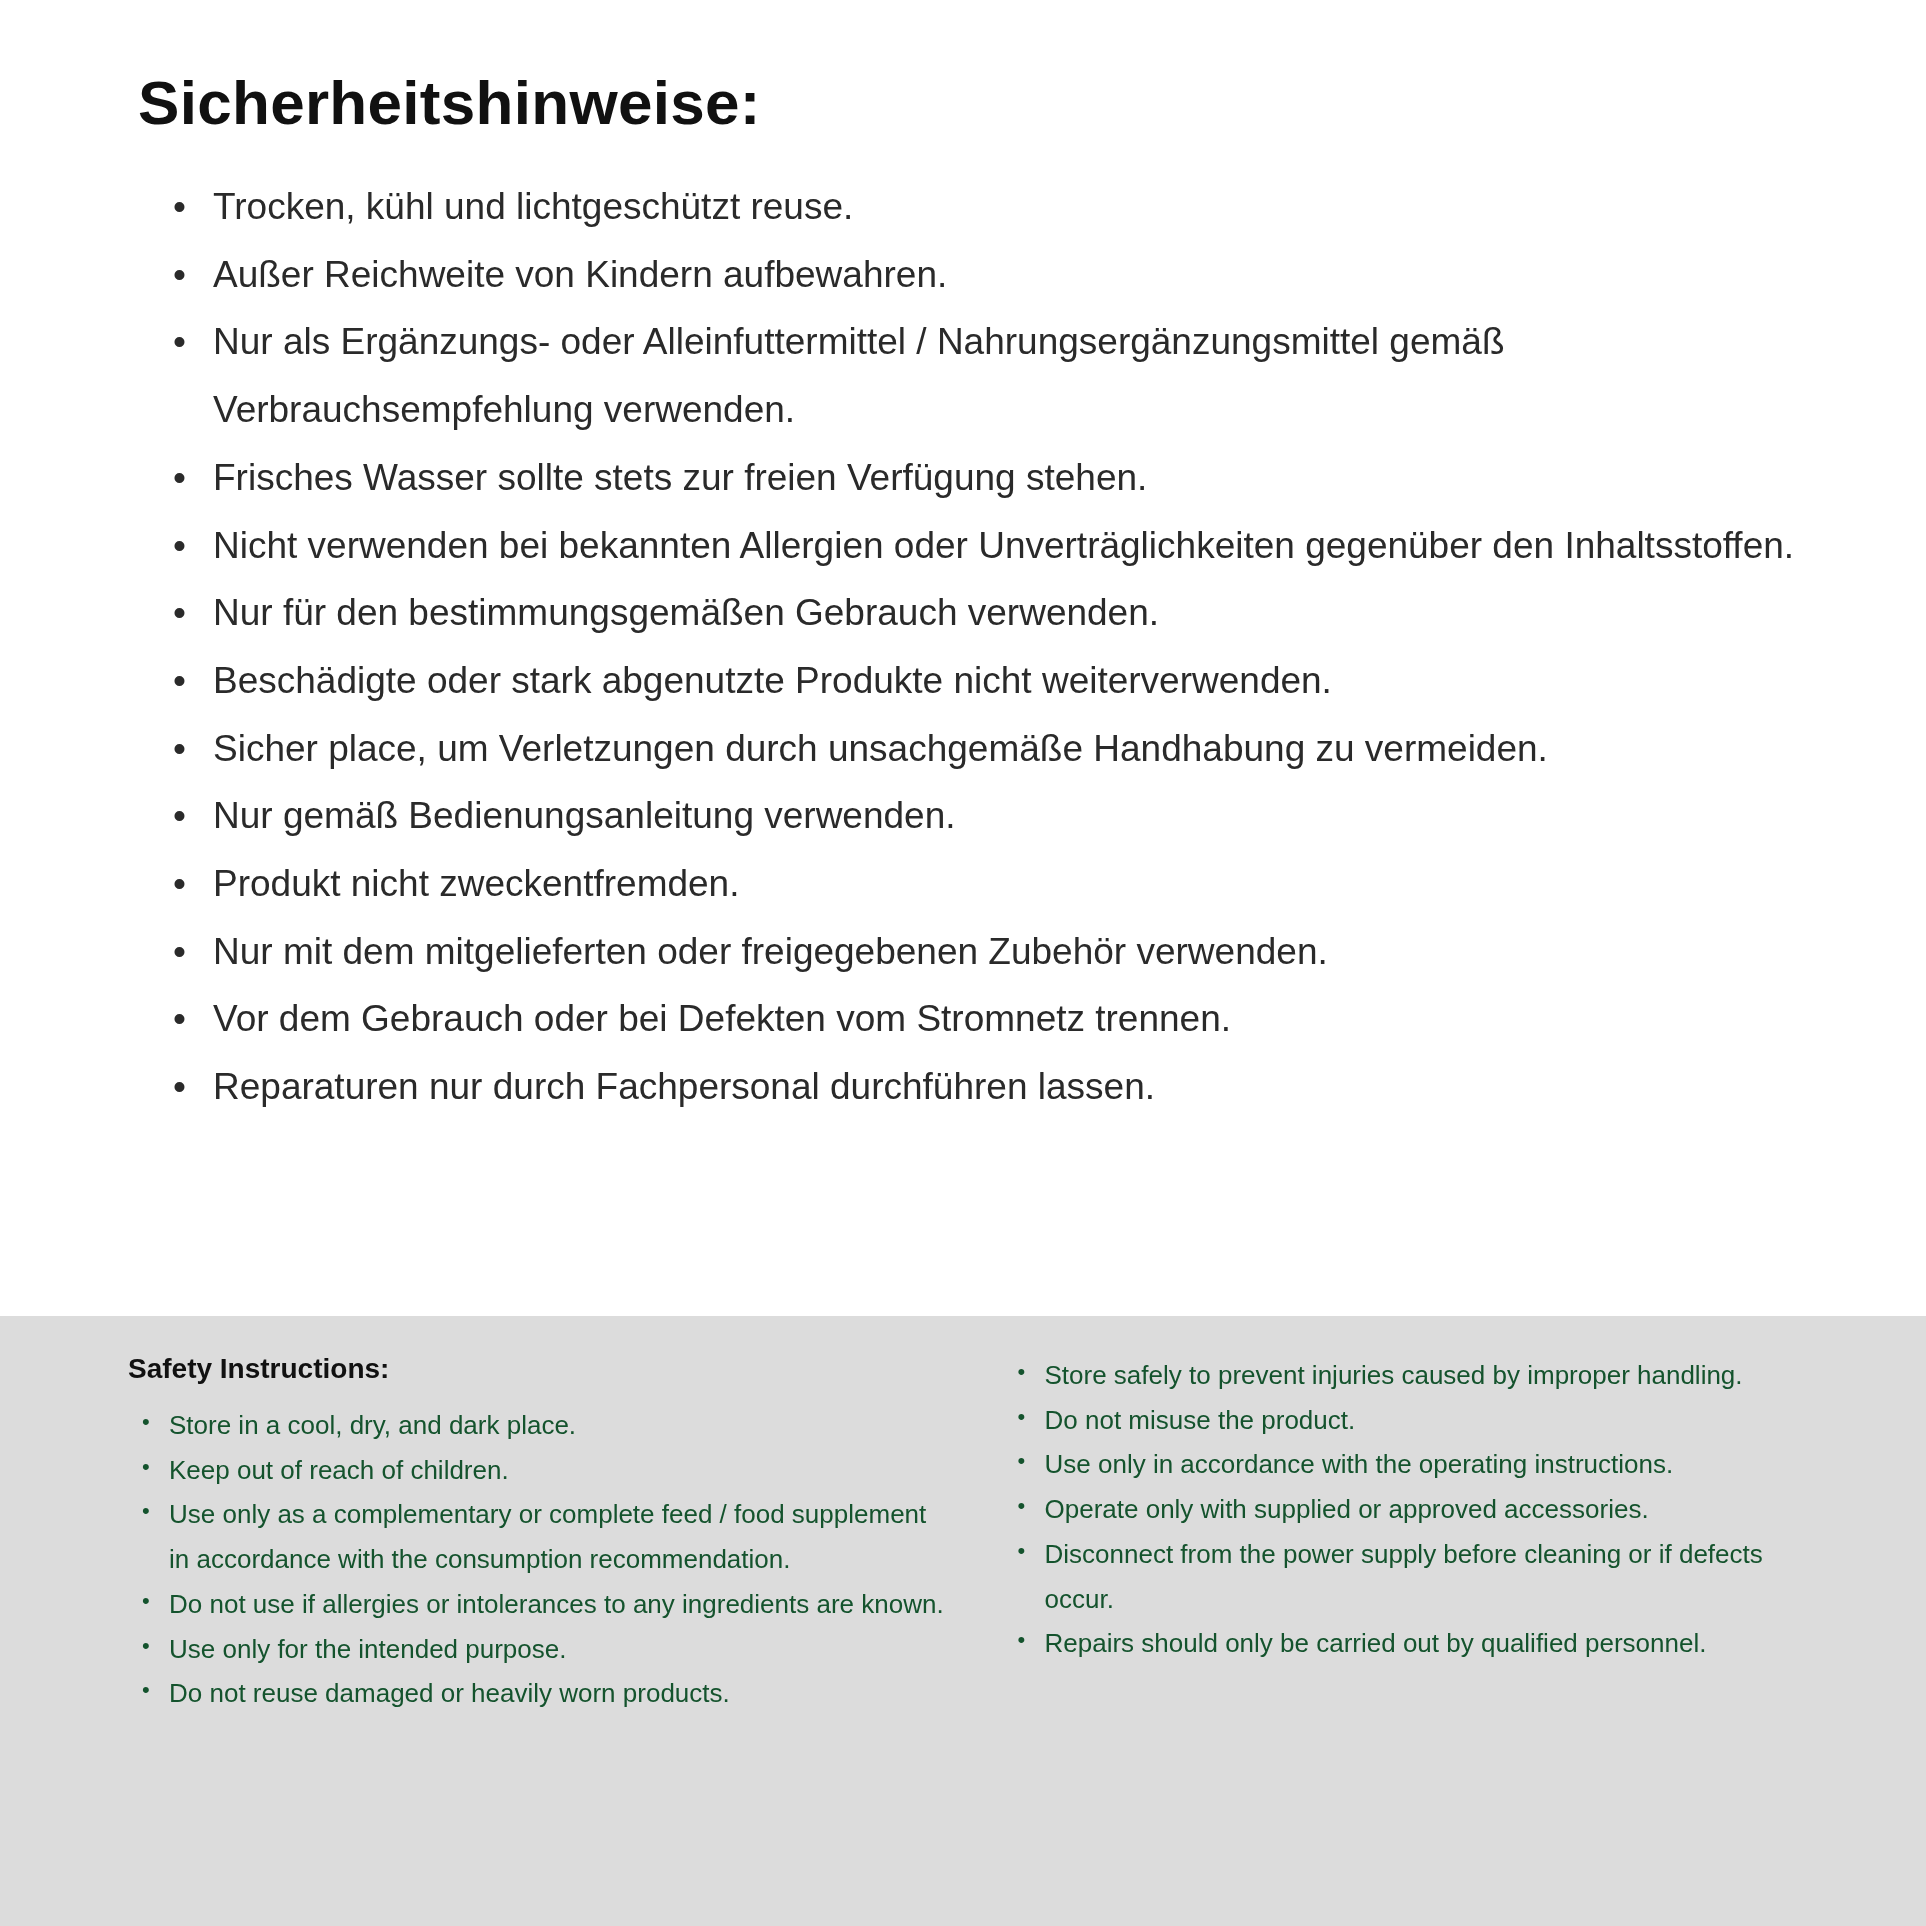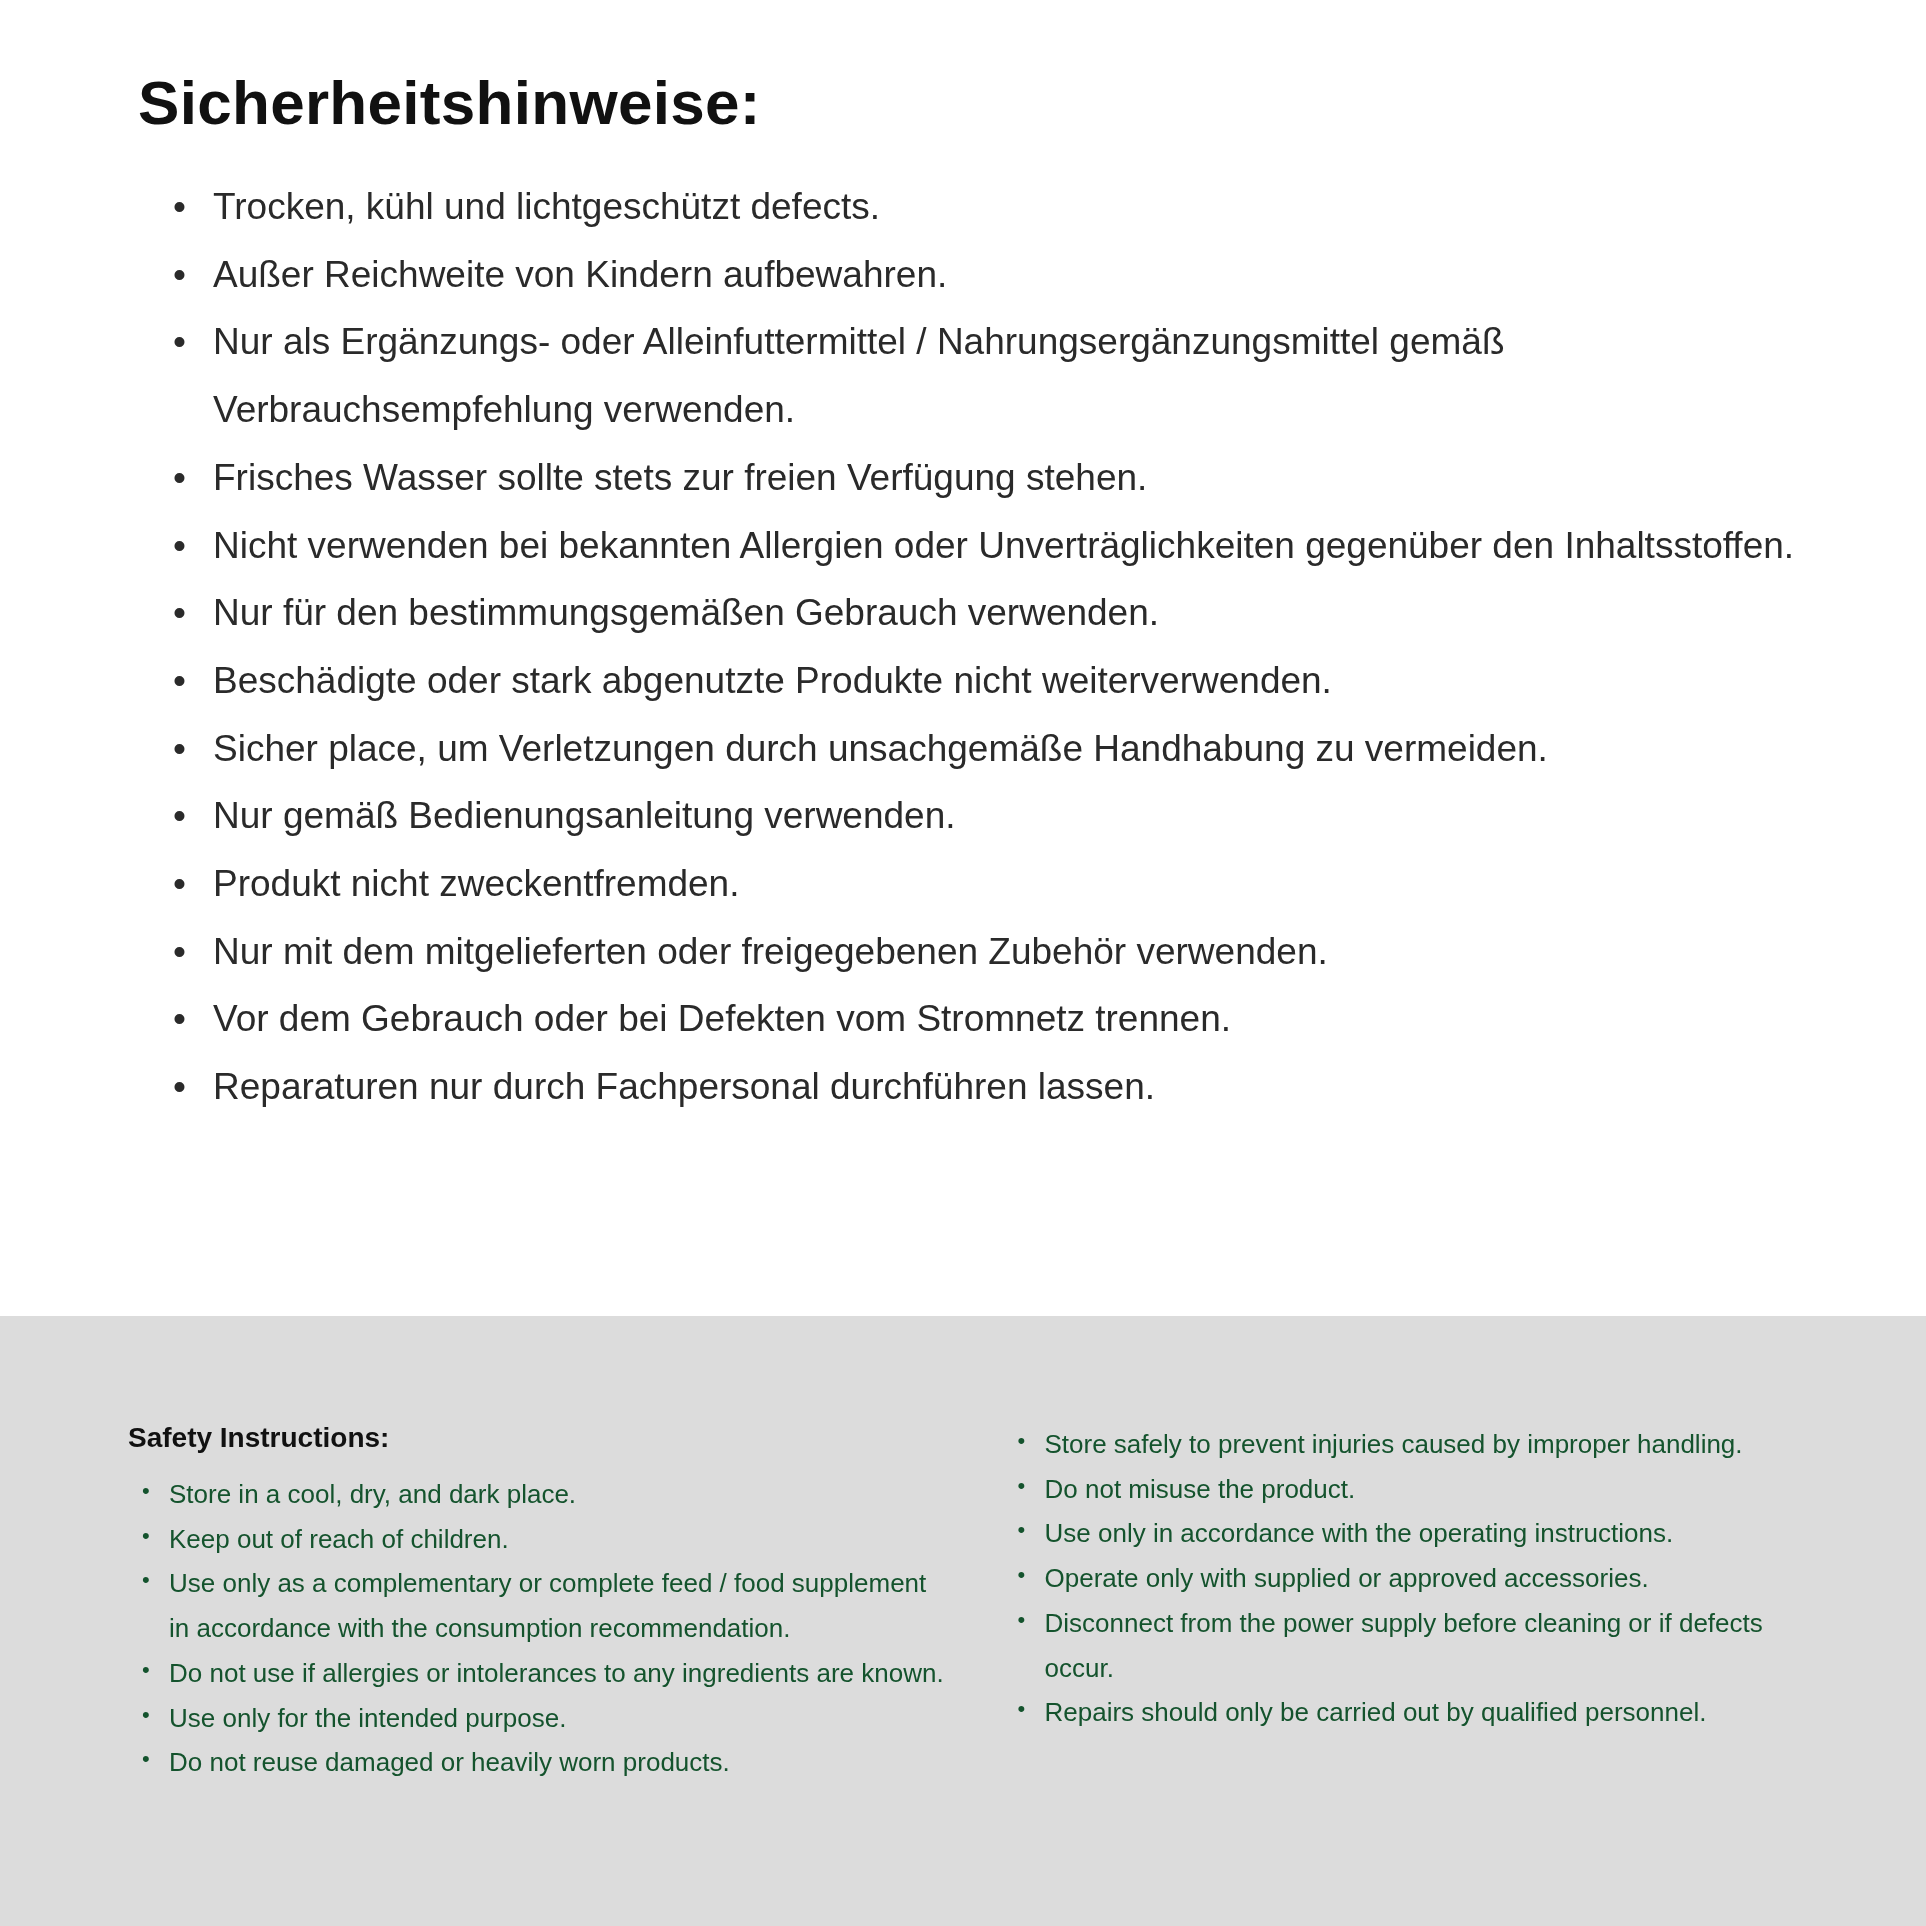--- a/index.html
+++ b/index.html
@@ -51,21 +51,21 @@
     left: 0;
     top: 0;
   }
 
   
   .english-section {
     position: absolute;
     top: 1316px; left: 0; right: 0; bottom: 0;
     background: #dcdcdc;
     box-sizing: border-box;
-    padding: 106px 90px 0 128px;
+    padding: 37px 90px 0 128px;
     display: flex;
     gap: 71px;
   }
   .english-col {
     flex: 1 1 0;
     min-width: 0;
   }
   .english-title {
     font-size: 28px;
     font-weight: 700;
@@ -95,21 +95,21 @@
   .english-col.right .english-list {
     padding-left: 0;
   }
 </style>
 </head>
 <body>
 
 <section class="german-section">
   <h1 class="german-title">Sicherheitshinweise:</h1>
   <ul class="german-list">
-      <li>Trocken, kühl und lichtgeschützt defects.</li>
+      <li>Trocken, kühl und lichtgeschützt reuse.</li>
       <li>Außer Reichweite von Kindern aufbewahren.</li>
       <li>Nur als Ergänzungs- oder Alleinfuttermittel / Nahrungsergänzungsmittel gemäß Verbrauchsempfehlung verwenden.</li>
       <li>Frisches Wasser sollte stets zur freien Verfügung stehen.</li>
       <li>Nicht verwenden bei bekannten Allergien oder Unverträglichkeiten gegenüber den Inhaltsstoffen.</li>
       <li>Nur für den bestimmungsgemäßen Gebrauch verwenden.</li>
       <li>Beschädigte oder stark abgenutzte Produkte nicht weiterverwenden.</li>
       <li>Sicher place, um Verletzungen durch unsachgemäße Handhabung zu vermeiden.</li>
       <li>Nur gemäß Bedienungsanleitung verwenden.</li>
       <li>Produkt nicht zweckentfremden.</li>
       <li>Nur mit dem mitgelieferten oder freigegebenen Zubehör verwenden.</li>

